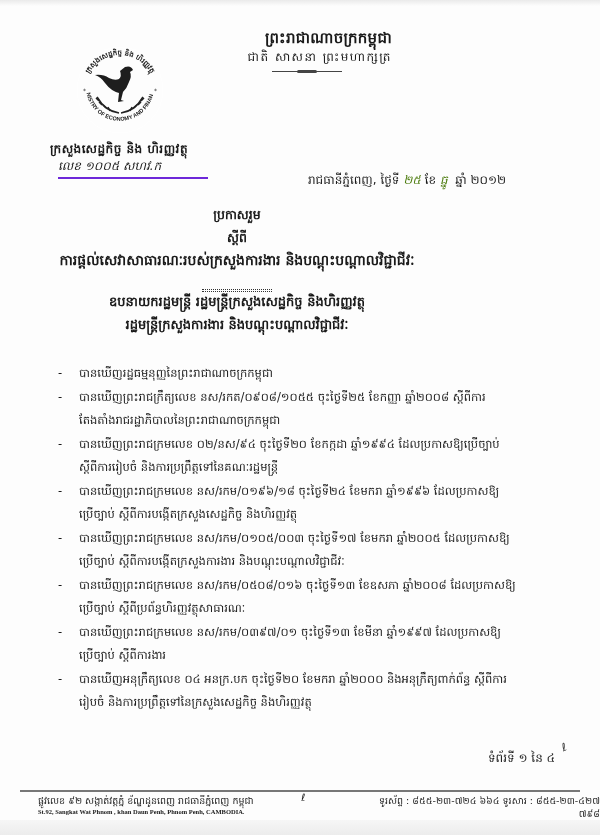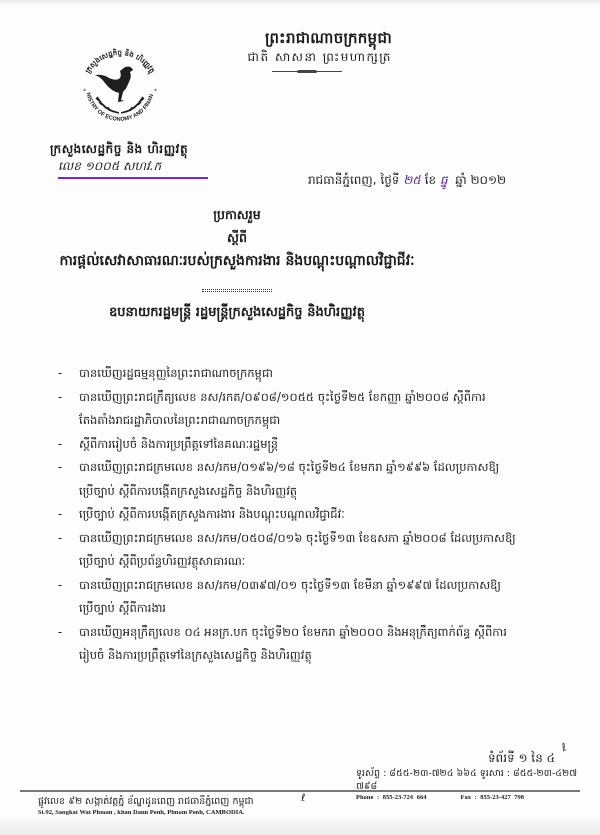--- a/index.html
+++ b/index.html
@@ -18,44 +18,44 @@
   .kingdom .orn::after { content: ""; position: absolute; left: 25px; top: -1px; width: 20px; height: 3px; background: #444; border-radius: 2px; }
 
   
   .logo { position: absolute; left: 75px; top: 45px; width: 90px; height: 90px; }
   .logo svg { width: 90px; height: 90px; }
 
   .ministry { position: absolute; left: 50px; top: 141px; font-size: 12px; font-weight: bold; letter-spacing: 0.5px; }
   .refno { position: absolute; left: 58px; top: 158px; width: 150px; font-size: 12px; border-bottom: 2px solid #6d28d9; padding-bottom: 1px; font-style: italic; }
 
   .date { position: absolute; left: 308px; top: 172px; font-size: 12px; white-space: nowrap; }
-  .date .hw { font-style: italic; font-family: "DejaVu Serif", serif; color: #4c1d95; }
+  .date .hw { font-style: italic; font-family: "DejaVu Serif", serif; color: #4d7c0f; }
 
   .title-block { position: absolute; left: 0; top: 206px; width: 474px; text-align: center; }
   .title-block .t1 { font-size: 12.5px; font-weight: bold; line-height: 18px; }
   .title-block .t2 { font-size: 12.5px; font-weight: bold; line-height: 18px; margin-top: 5px; }
   .title-block .t3 { font-size: 14px; font-weight: bold; line-height: 18px; margin-top: 4px; }
   .title-block .orn2 { margin: 20px auto 0; width: 70px; height: 3px; border-top: 1px dotted #333; border-bottom: 1px dotted #333; }
-  .title-block .t4 { font-size: 13px; font-weight: bold; line-height: 20px; margin-top: 10px; }
+  .title-block .t4 { font-size: 13px; font-weight: bold; line-height: 20px; margin-top: 0; }
   .title-block .t5 { font-size: 13px; font-weight: bold; line-height: 20px; margin-top: 3px; }
 
   .body-list { position: absolute; left: 58px; top: 362px; width: 500px; list-style: none; }
   .body-list li { position: relative; padding-left: 21px; font-size: 11.5px; line-height: 23.5px; text-align: justify; }
   .body-list li .dash { position: absolute; left: 0; top: 0; }
   .body-list li .line { display: block; white-space: nowrap; overflow: hidden; }
 
   .pagenum { position: absolute; left: 488px; top: 750px; font-size: 12px; }
   .initial { position: absolute; left: 562px; top: 741px; font-size: 11px; font-style: italic; color: #333; transform: rotate(-20deg); }
 
   .footer-line { position: absolute; left: 20px; top: 790px; width: 560px; height: 2px; background: #777; }
   .footer-left { position: absolute; left: 38px; top: 794px; }
   .footer-left .kh { font-size: 9.5px; line-height: 13px; }
   .footer-left .en { font-size: 6.5px; font-weight: bold; font-family: "Liberation Serif", serif; line-height: 10px; }
   .footer-mark { position: absolute; left: 301px; top: 792px; font-size: 10px; font-style: italic; }
-  .footer-right { position: absolute; left: 356px; top: 766px; }
+  .footer-right { position: absolute; left: 356px; top: 794px; text-align: right; }
   .footer-right .kh { font-size: 9.5px; line-height: 13px; }
   .footer-right .en { font-size: 6.5px; font-weight: bold; font-family: "Liberation Serif", serif; line-height: 10px; word-spacing: 2px; }
   .footer-right .en span + span { margin-left: 34px; }
   .bottom-strip { position: absolute; left: 0; top: 820px; width: 600px; height: 15px; background: linear-gradient(#f6f6f6, #ececec); }
 </style>
 </head>
 <body>
 
 <div class="page">
   <div class="top-shadow"></div>
@@ -104,43 +104,46 @@
     &nbsp;<span>ឆ្នាំ</span>
     <span>២០១២</span>
   </div>
 
   <div class="title-block">
     <div class="t1">ប្រកាសរួម</div>
     <div class="t2">ស្តីពី</div>
     <div class="t3">ការផ្តល់សេវាសាធារណៈរបស់ក្រសួងការងារ និងបណ្តុះបណ្តាលវិជ្ជាជីវៈ</div>
     <div class="orn2"></div>
     <div class="t4">ឧបនាយករដ្ឋមន្ត្រី  រដ្ឋមន្ត្រីក្រសួងសេដ្ឋកិច្ច និងហិរញ្ញវត្ថុ</div>
+    <div class="t5">រដ្ឋមន្ត្រីក្រសួងការងារ និងបណ្តុះបណ្តាលវិជ្ជាជីវៈ</div>
   </div>
 
   <ul class="body-list">
     <li>
         <span class="dash">-</span>
         <span class="line">បានឃើញរដ្ឋធម្មនុញ្ញនៃព្រះរាជាណាចក្រកម្ពុជា</span>
       </li>
     <li>
         <span class="dash">-</span>
         <span class="line">បានឃើញព្រះរាជក្រឹត្យលេខ  នស/រកត/០៩០៨/១០៥៥  ចុះថ្ងៃទី២៥  ខែកញ្ញា  ឆ្នាំ២០០៨  ស្តីពីការ</span>
         <span class="line">តែងតាំងរាជរដ្ឋាភិបាលនៃព្រះរាជាណាចក្រកម្ពុជា</span>
       </li>
     <li>
         <span class="dash">-</span>
+        <span class="line">បានឃើញព្រះរាជក្រមលេខ  ០២/នស/៩៤  ចុះថ្ងៃទី២០  ខែកក្កដា  ឆ្នាំ១៩៩៤  ដែលប្រកាសឱ្យប្រើច្បាប់</span>
         <span class="line">ស្តីពីការរៀបចំ និងការប្រព្រឹត្តទៅនៃគណៈរដ្ឋមន្ត្រី</span>
       </li>
     <li>
         <span class="dash">-</span>
         <span class="line">បានឃើញព្រះរាជក្រមលេខ  នស/រកម/០១៩៦/១៨  ចុះថ្ងៃទី២៤  ខែមករា  ឆ្នាំ១៩៩៦  ដែលប្រកាសឱ្យ</span>
         <span class="line">ប្រើច្បាប់  ស្តីពីការបង្កើតក្រសួងសេដ្ឋកិច្ច  និងហិរញ្ញវត្ថុ</span>
       </li>
     <li>
         <span class="dash">-</span>
+        <span class="line">បានឃើញព្រះរាជក្រមលេខ  នស/រកម/០១០៥/០០៣  ចុះថ្ងៃទី១៧  ខែមករា  ឆ្នាំ២០០៥  ដែលប្រកាសឱ្យ</span>
         <span class="line">ប្រើច្បាប់  ស្តីពីការបង្កើតក្រសួងការងារ  និងបណ្តុះបណ្តាលវិជ្ជាជីវៈ</span>
       </li>
     <li>
         <span class="dash">-</span>
         <span class="line">បានឃើញព្រះរាជក្រមលេខ  នស/រកម/០៥០៨/០១៦  ចុះថ្ងៃទី១៣  ខែឧសភា  ឆ្នាំ២០០៨  ដែលប្រកាសឱ្យ</span>
         <span class="line">ប្រើច្បាប់  ស្តីពីប្រព័ន្ធហិរញ្ញវត្ថុសាធារណៈ</span>
       </li>
     <li>
         <span class="dash">-</span>
         <span class="line">បានឃើញព្រះរាជក្រមលេខ  នស/រកម/០៣៩៧/០១  ចុះថ្ងៃទី១៣  ខែមីនា  ឆ្នាំ១៩៩៧  ដែលប្រកាសឱ្យ</span>

